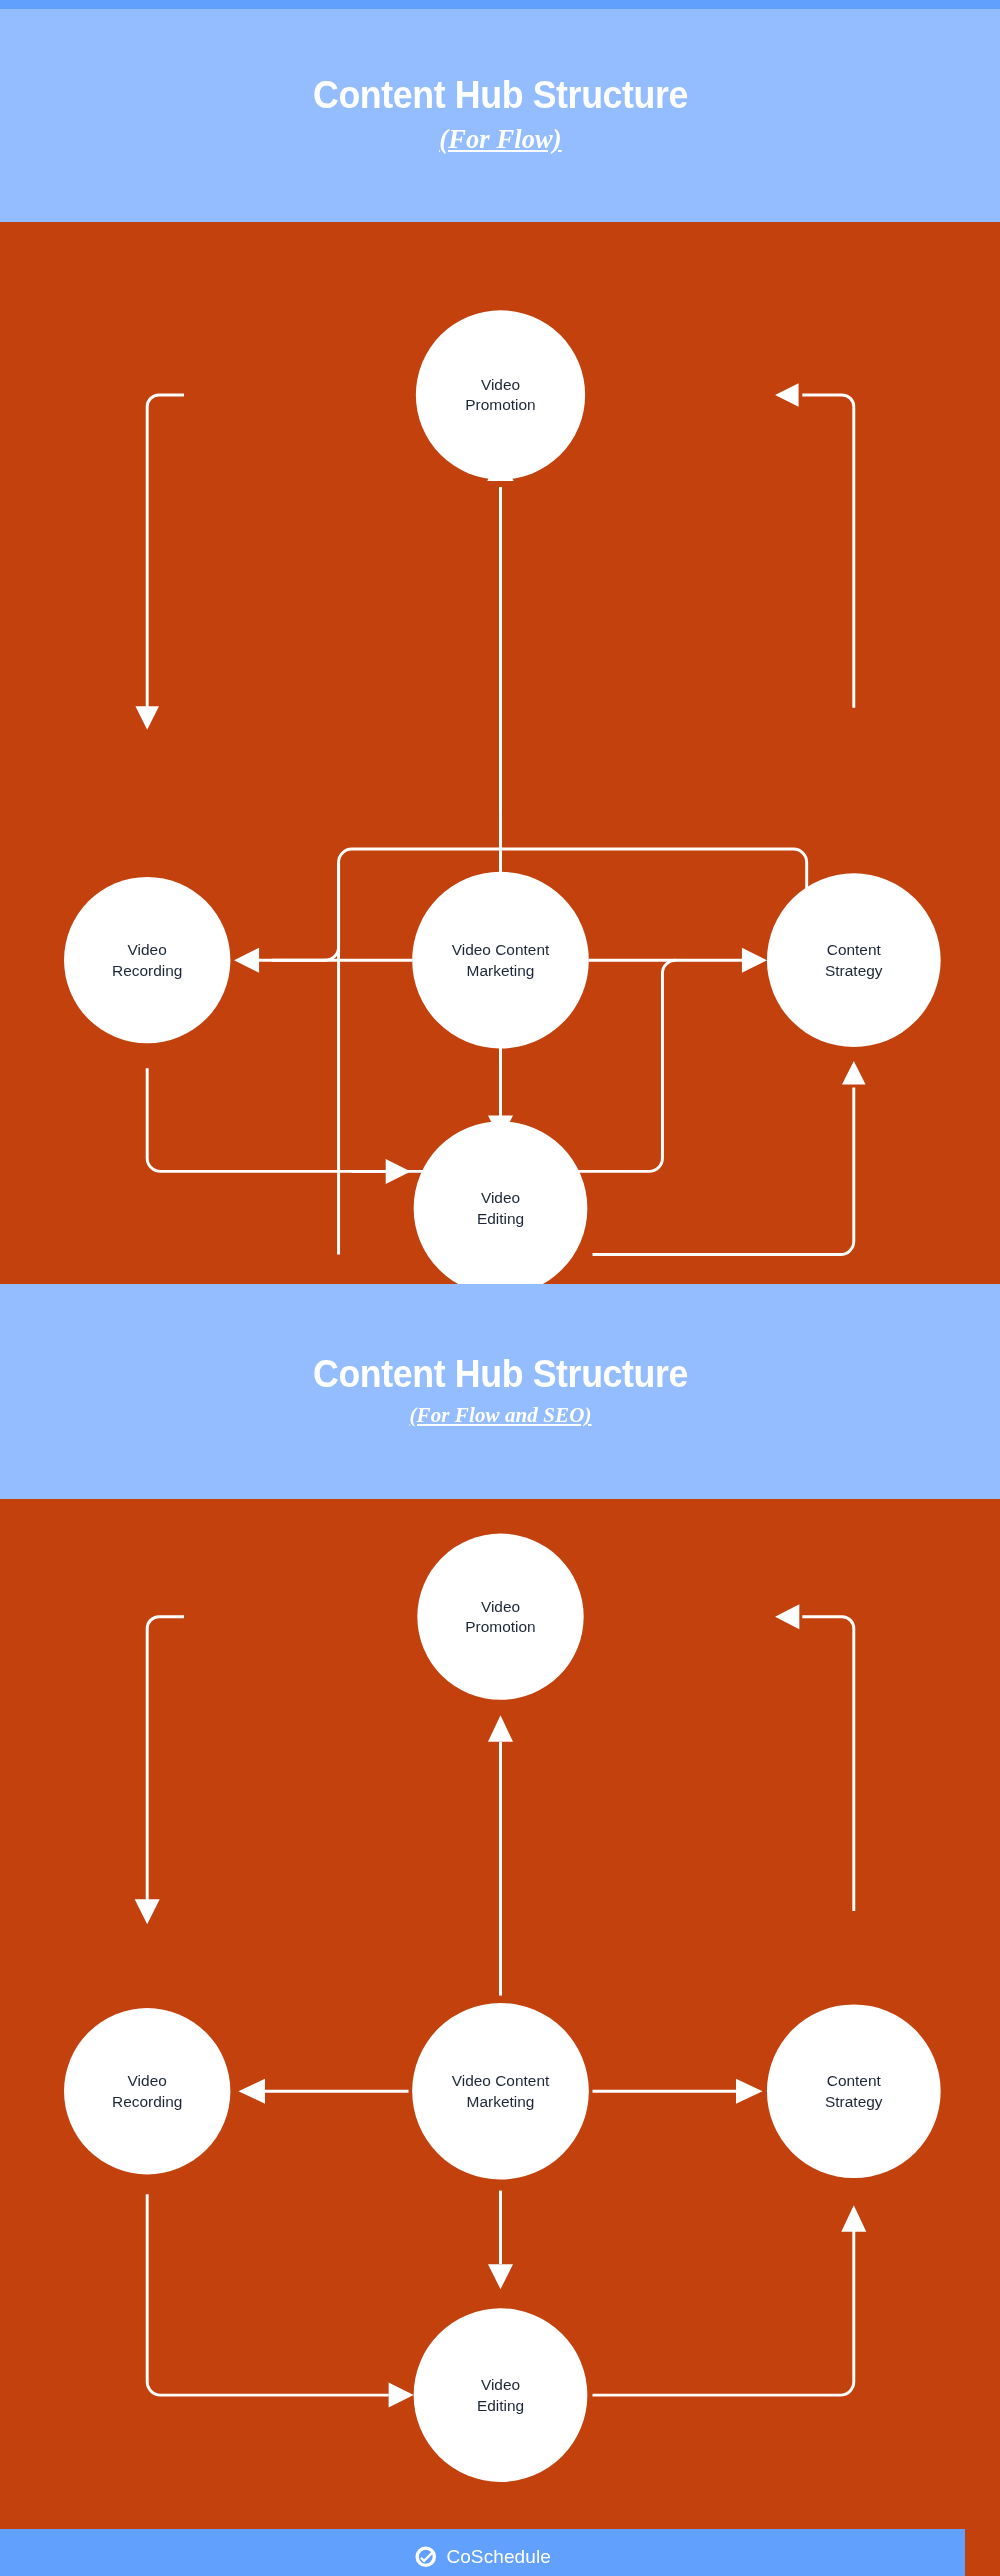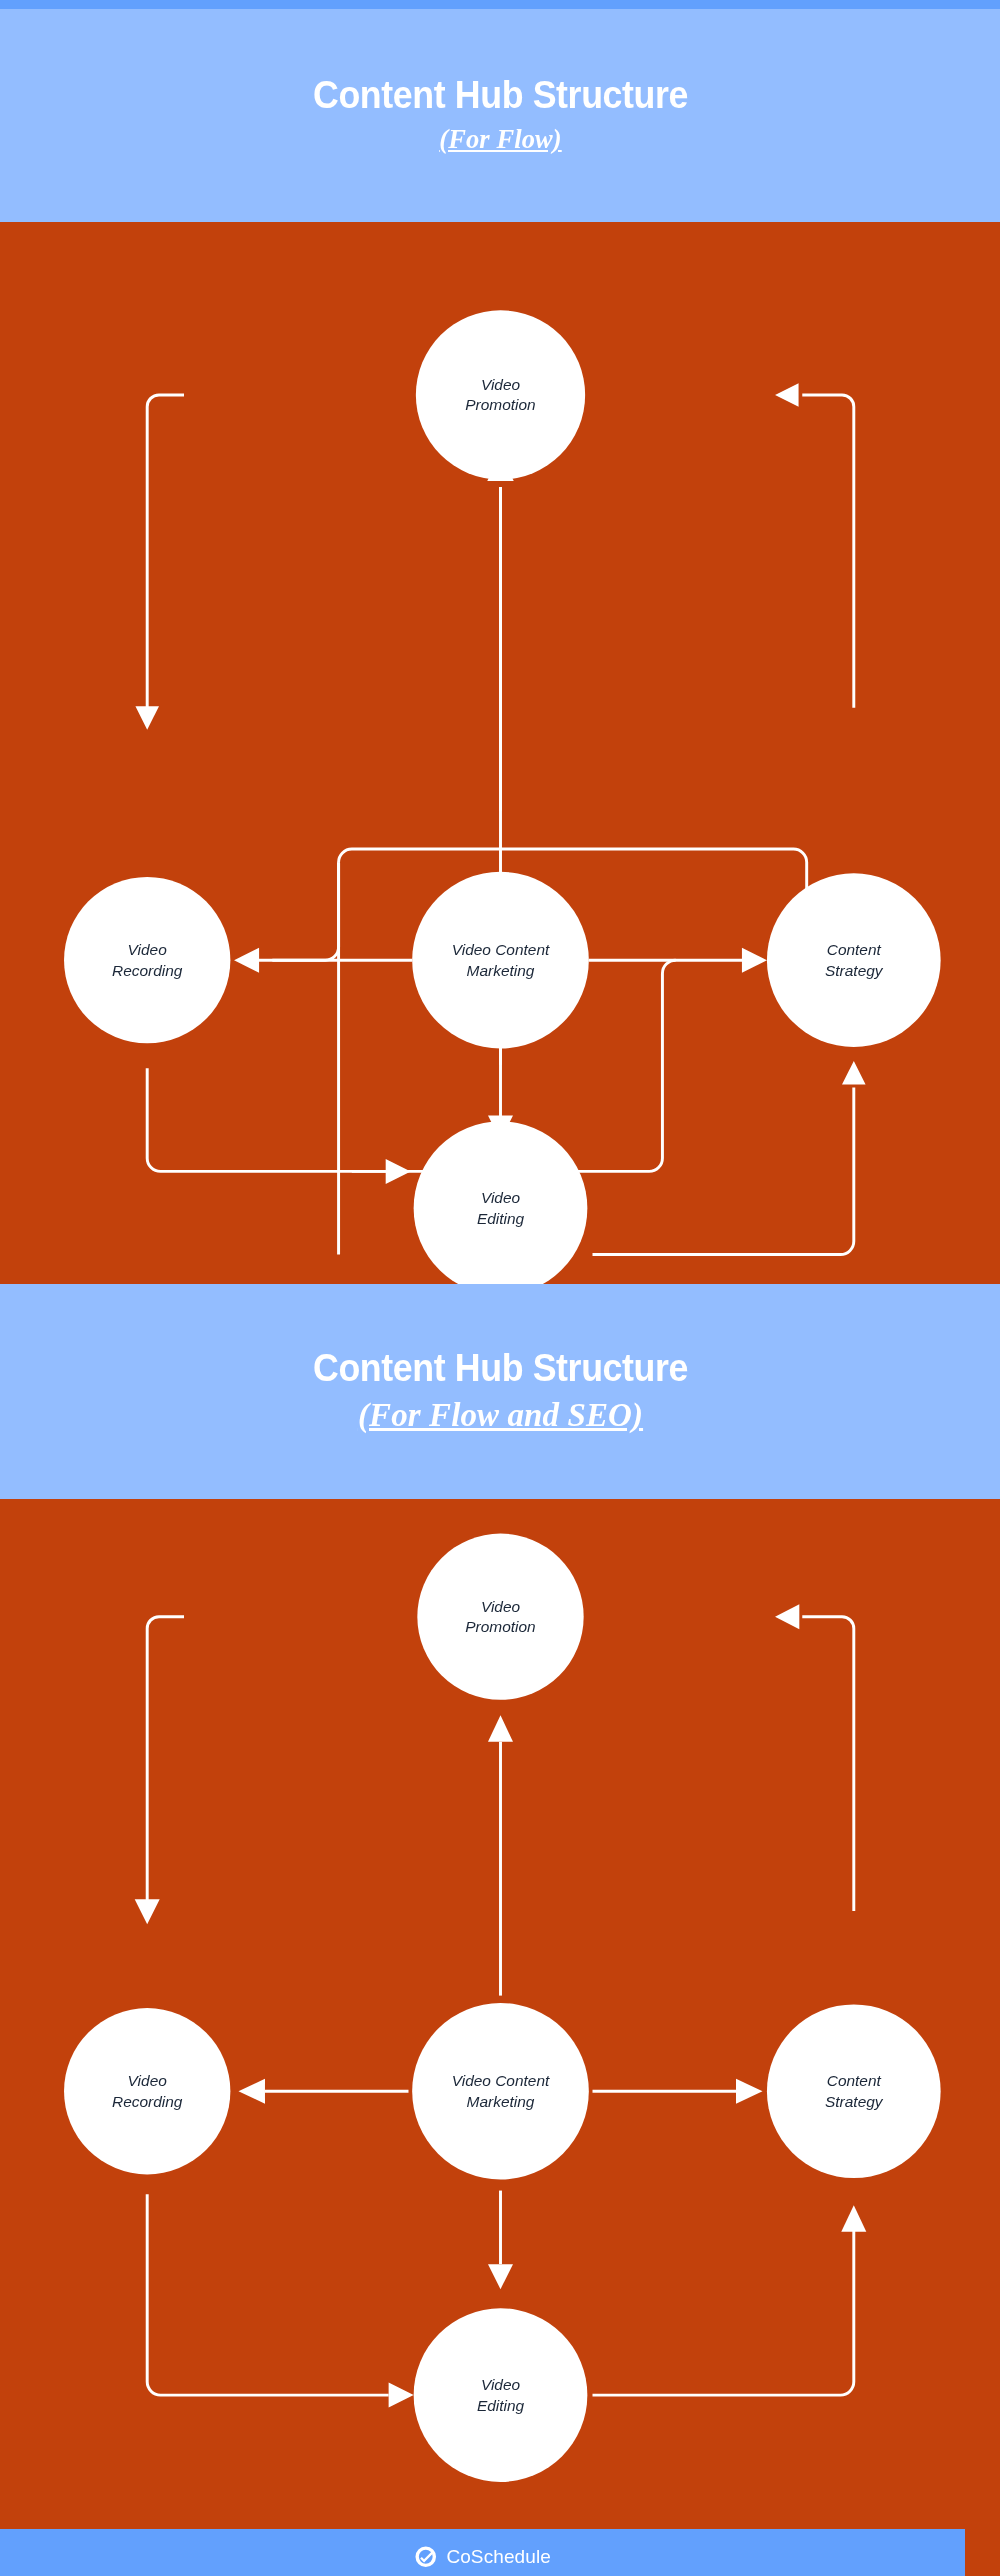--- a/index.html
+++ b/index.html
@@ -39,24 +39,24 @@
     font-weight:bold;
     font-size:26.5px;
     margin:7.4px 0 0 0;
     text-align:center;
     letter-spacing:0.1px;
     text-decoration:underline;
   }
   #band-1 .band-title{font-size:38px;}
   #band-1 .band-sub{font-size:26.5px;margin-top:8.8px;}
   #band-2 .band-title{font-size:38px;}
-  #band-2 .band-sub{font-size:33px;margin-top:8.8px;}
+  #band-2 .band-sub{font-size:21px;margin-top:8.8px;}
 
   
-  .diagram{position:absolute;left:0;width:966px;font-style:italic;}
+  .diagram{position:absolute;left:0;width:966px;}
   #diagram-1{top:213px;height:1062px;}
   #diagram-2{top:1490px;height:1030px;}
   .diagram svg{display:block;width:1001px;height:100%;}
 
   .node-circle{fill:#ffffff;}
   .node-text{
     fill:#1b2738;
     font-family:"Liberation Sans",sans-serif;
     font-size:21px;
     text-anchor:middle;

